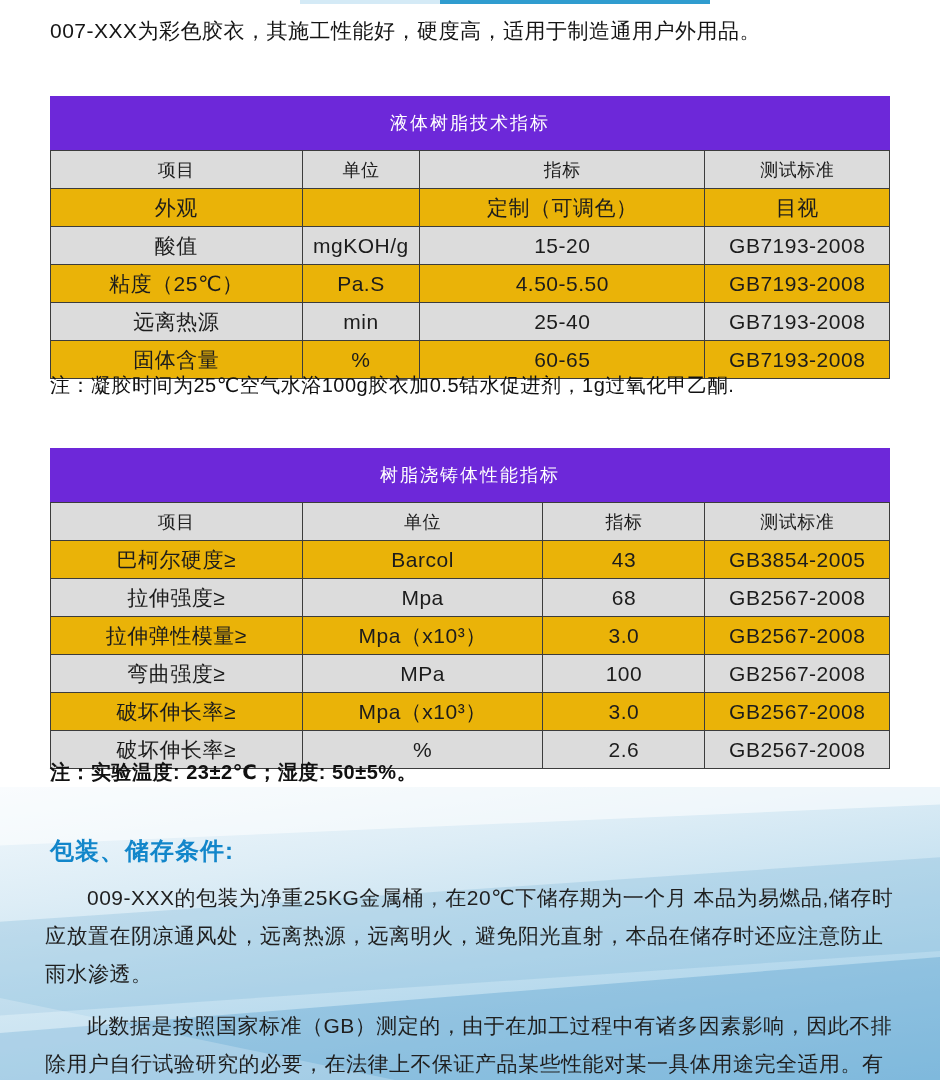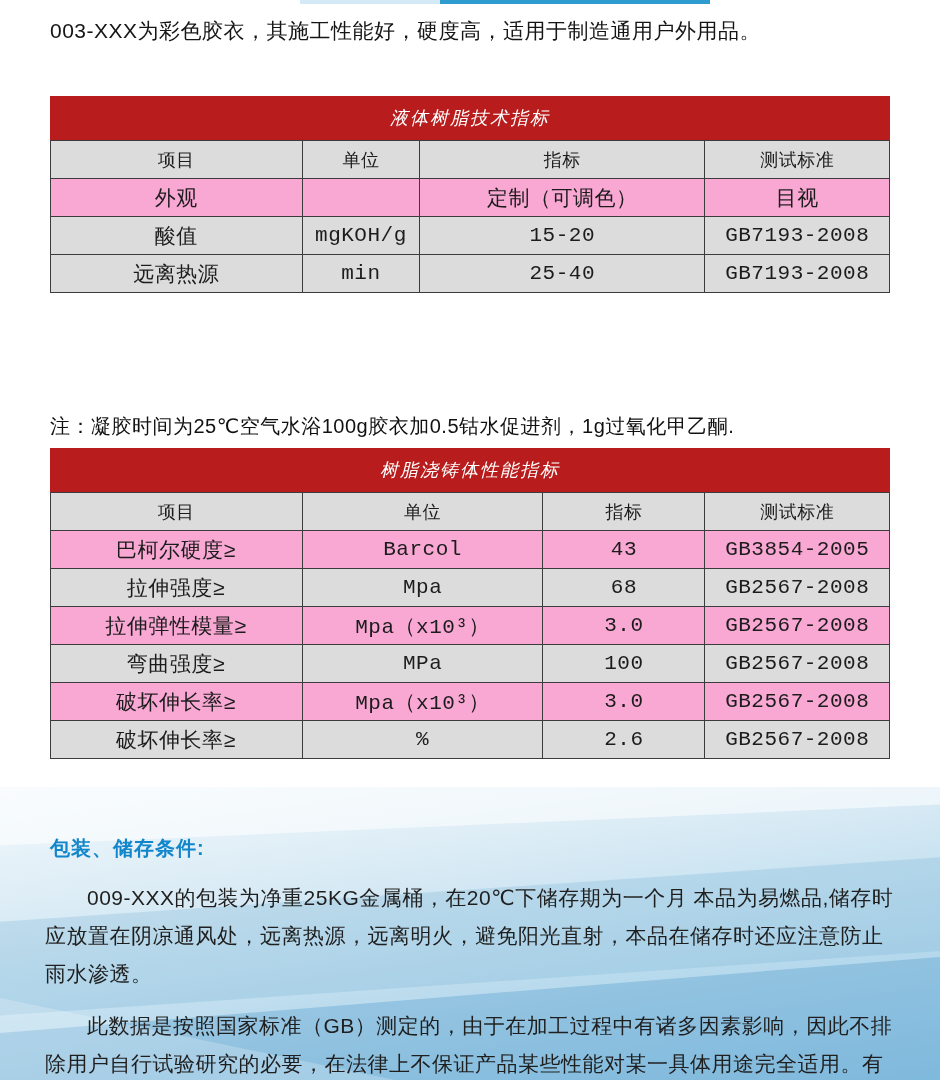--- a/index.html
+++ b/index.html
@@ -20,81 +20,80 @@
   .intro {
     position: absolute; top: 17px; left: 50px; width: 850px;
     font-size: 21px; color: #151515; letter-spacing: 0.5px;
   }
 
   .tbl-wrap { position: absolute; left: 50px; width: 840px; }
   .tbl-wrap.t1 { top: 96px; }
   .tbl-wrap.t2 { top: 448px; }
 
   .tbl-title {
-    height: 44px; background: #b91c1c; color: #ffffff;
+    height: 54px; background: #6d28d9; color: #ffffff;
     display: flex; align-items: center; justify-content: center;
-    font-size: 18px; letter-spacing: 2px; font-style: italic;
+    font-size: 18px; letter-spacing: 2px;
   }
 
   table.spec-table {
     width: 100%; border-collapse: collapse; table-layout: fixed;
-    background: #f9a8d4;
-    font-family: Liberation Mono, monospace;
+    background: #eab308;
   }
   table.spec-table th, table.spec-table td {
     border: 1px solid #3c3c3c;
     height: 37px; padding: 0;
     text-align: center; vertical-align: middle;
     font-size: 21px; font-weight: normal; color: #1c1c1c;
     letter-spacing: 0.5px;
     overflow: hidden; white-space: nowrap;
   }
   table.spec-table thead th { background: #dcdcdc; font-size: 18px; }
   table.spec-table tbody tr.alt { background: #dcdcdc; }
 
   .note {
     position: absolute; left: 50px; width: 860px;
-    font-size: 20px; color: #111111; letter-spacing: 0.5px; margin-top: 41px;
+    font-size: 20px; color: #111111; letter-spacing: 0.5px;
   }
   .note.n1 { top: 372px; }
   .note.n2 { top: 759px; font-weight: bold; }
 
   
   .storage-section {
     position: absolute; top: 787px; left: 0; width: 940px; height: 293px;
     background: linear-gradient(172deg, #f2f8fc 0%, #ddedf6 28%, #bcdcee 62%, #96c8e5 100%);
   }
   .storage-section .facet { position: absolute; top: 0; left: 0; width: 100%; height: 100%; }
   .facet.f1 { background: rgba(255,255,255,0.55); clip-path: polygon(0 0, 100% 0, 100% 6%, 0 20%); }
   .facet.f2 { background: rgba(125,182,216,0.30); clip-path: polygon(0 46%, 100% 24%, 100% 56%, 0 78%); }
   .facet.f3 { background: rgba(92,163,207,0.40); clip-path: polygon(0 84%, 100% 58%, 100% 100%, 0 100%); }
   .facet.f4 { background: rgba(255,255,255,0.22); clip-path: polygon(0 72%, 42% 100%, 0 100%); }
 
   .storage-heading {
     position: absolute; top: 48px; left: 50px;
-    font-size: 20px; font-weight: bold; color: #1286ca; letter-spacing: 1px;
+    font-size: 24px; font-weight: bold; color: #1286ca; letter-spacing: 1px;
   }
   .storage-text {
     position: absolute; top: 92px; left: 45px; width: 862px;
   }
   .storage-text p {
     margin: 0 8px 14px 0;
     font-size: 21px; line-height: 38px; color: #1f1f1f;
     text-indent: 2em; letter-spacing: 0.5px;
   }
 </style>
 </head>
 <body>
 
 <div class="top-remnant">
   <div class="light"></div>
   <div class="dark"></div>
 </div>
 
-<div class="intro">003-XXX为彩色胶衣，其施工性能好，硬度高，适用于制造通用户外用品。</div>
+<div class="intro">007-XXX为彩色胶衣，其施工性能好，硬度高，适用于制造通用户外用品。</div>
 
 <div class="tbl-wrap t1">
   <div class="tbl-title">液体树脂技术指标</div>
   <table class="spec-table">
       <colgroup>
         <col style="width: 30%;">
         <col style="width: 14%;">
         <col style="width: 34%;">
         <col style="width: 22%;">
       </colgroup>
@@ -112,24 +111,36 @@
           <td></td>
           <td>定制（可调色）</td>
           <td>目视</td>
         </tr>
         <tr class="alt">
           <td>酸值</td>
           <td>mgKOH/g</td>
           <td>15-20</td>
           <td>GB7193-2008</td>
         </tr>
+        <tr>
+          <td>粘度（25℃）</td>
+          <td>Pa.S</td>
+          <td>4.50-5.50</td>
+          <td>GB7193-2008</td>
+        </tr>
         <tr class="alt">
           <td>远离热源</td>
           <td>min</td>
           <td>25-40</td>
+          <td>GB7193-2008</td>
+        </tr>
+        <tr>
+          <td>固体含量</td>
+          <td>%</td>
+          <td>60-65</td>
           <td>GB7193-2008</td>
         </tr>
       </tbody>
     </table>
 </div>
 
 <div class="note n1">注：凝胶时间为25℃空气水浴100g胶衣加0.5钴水促进剂，1g过氧化甲乙酮.</div>
 
 <div class="tbl-wrap t2">
   <div class="tbl-title">树脂浇铸体性能指标</div>

